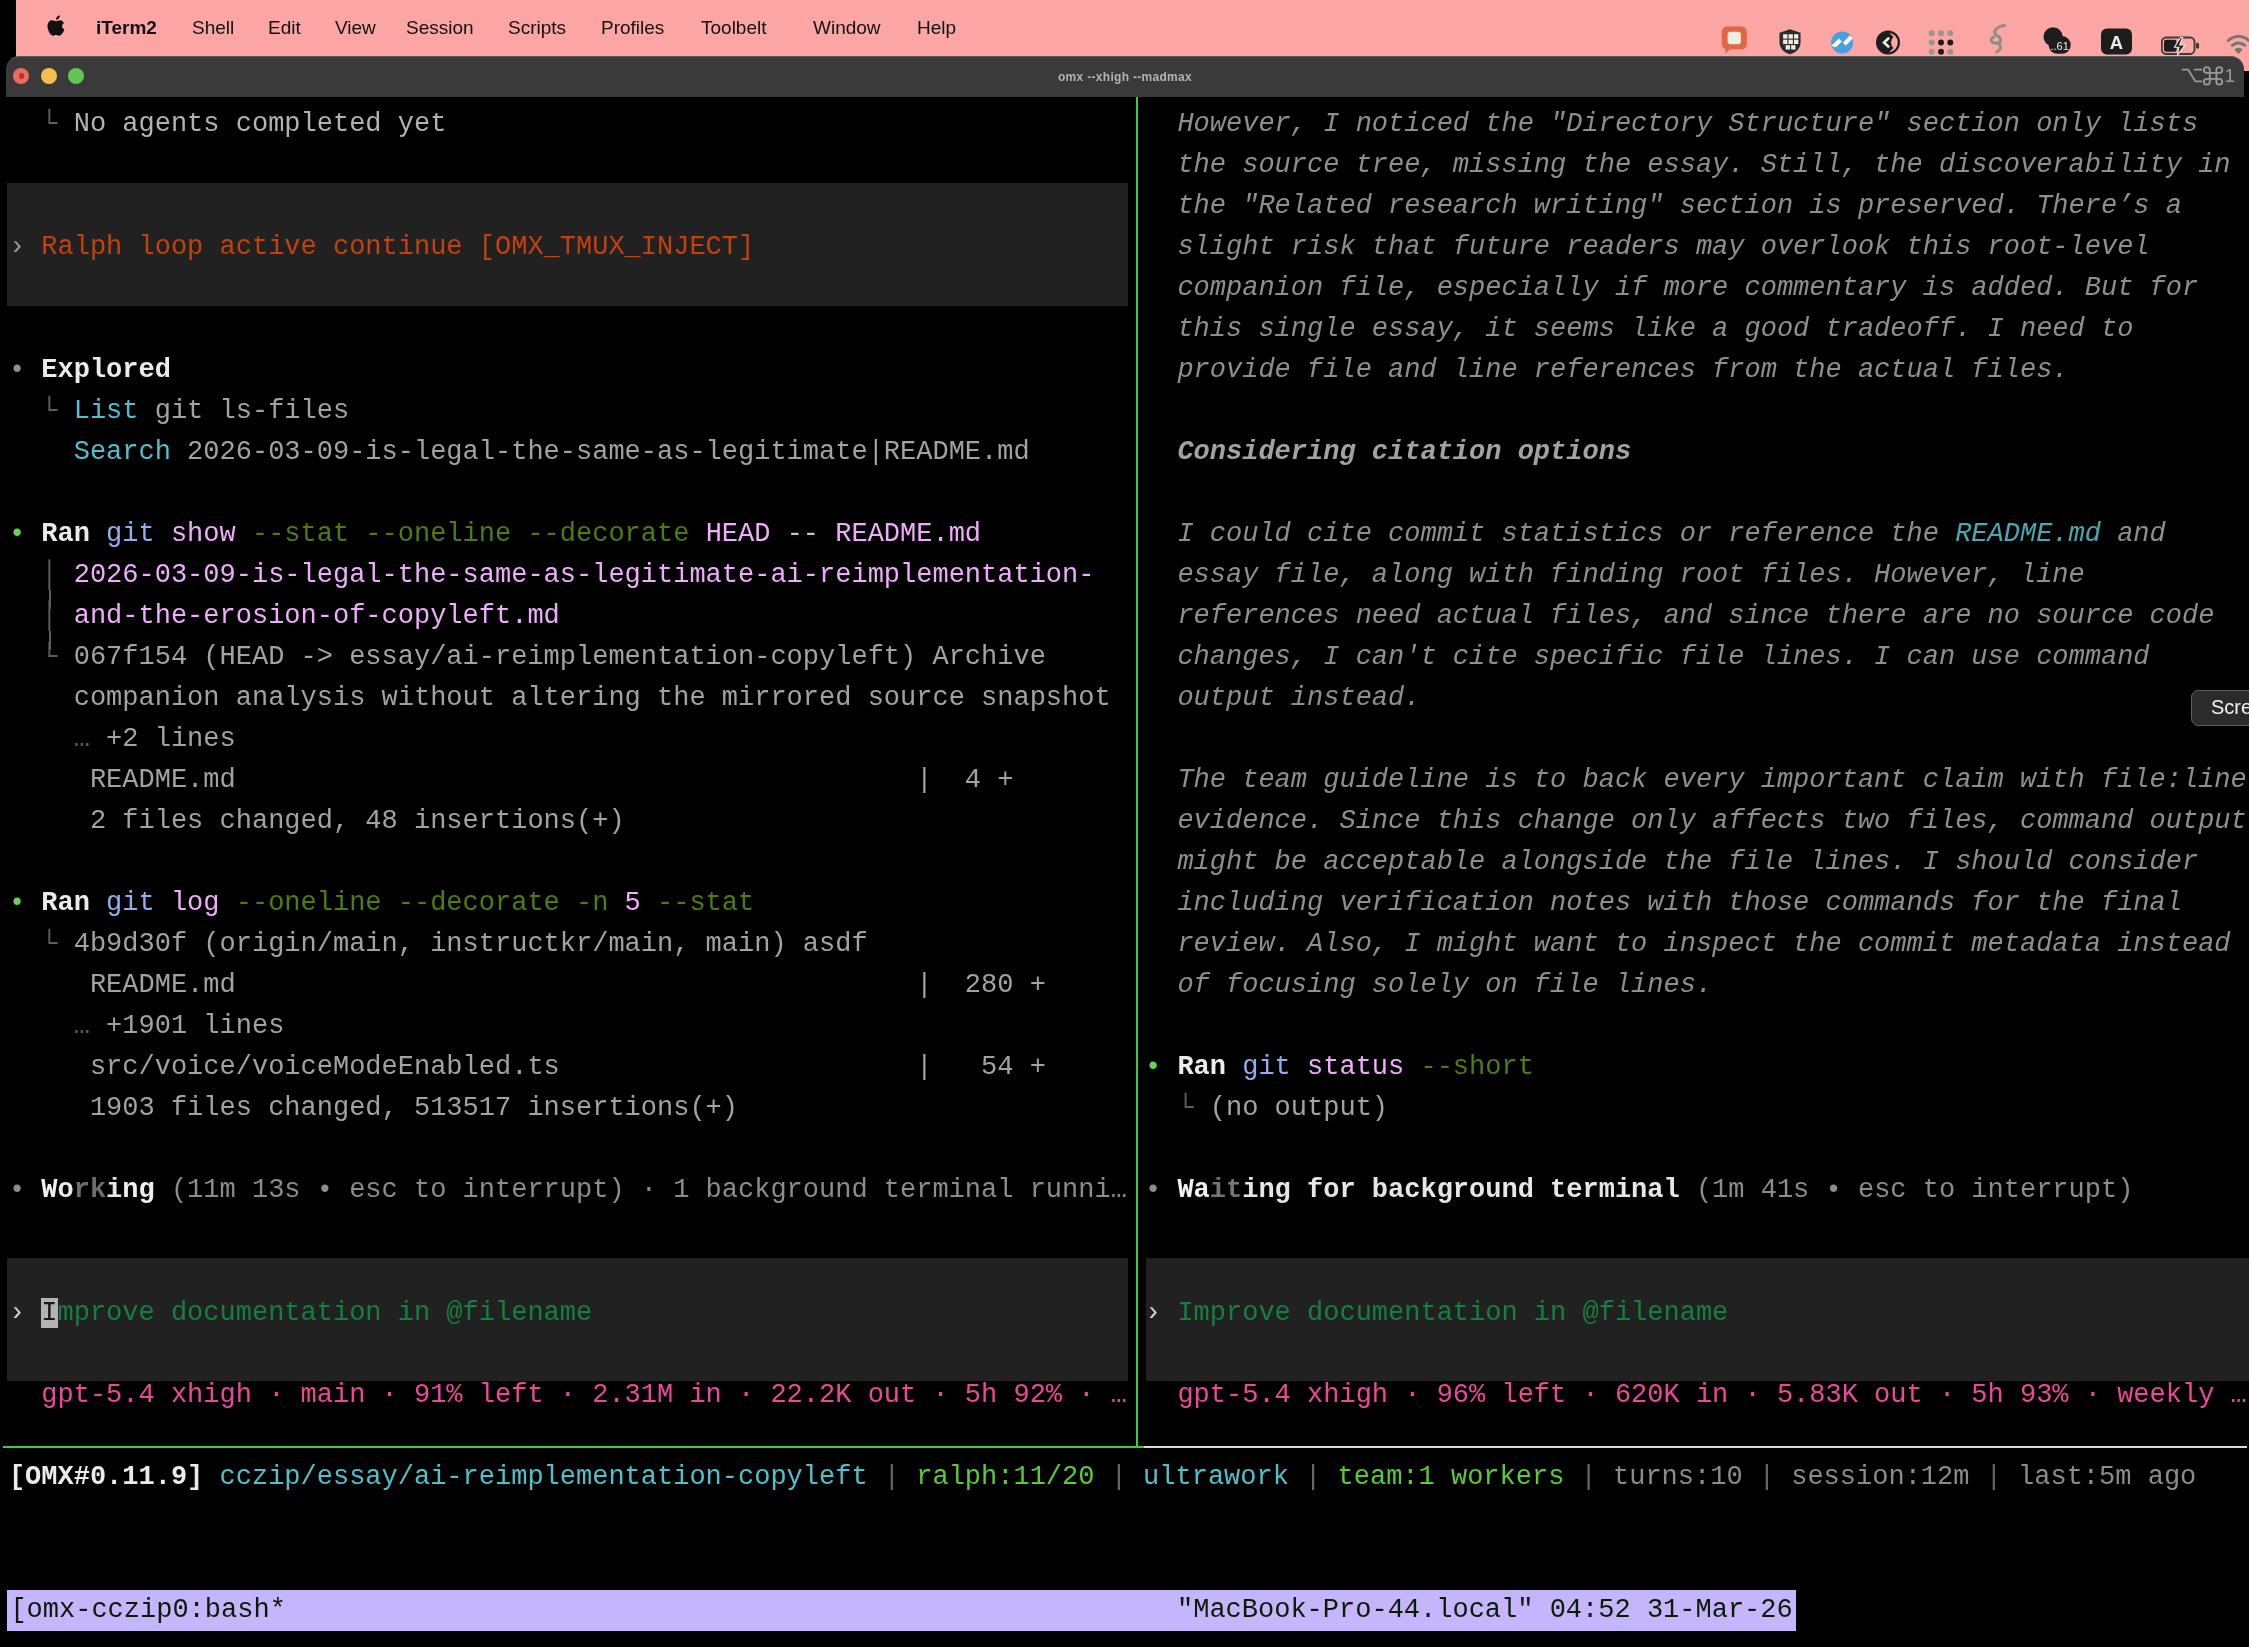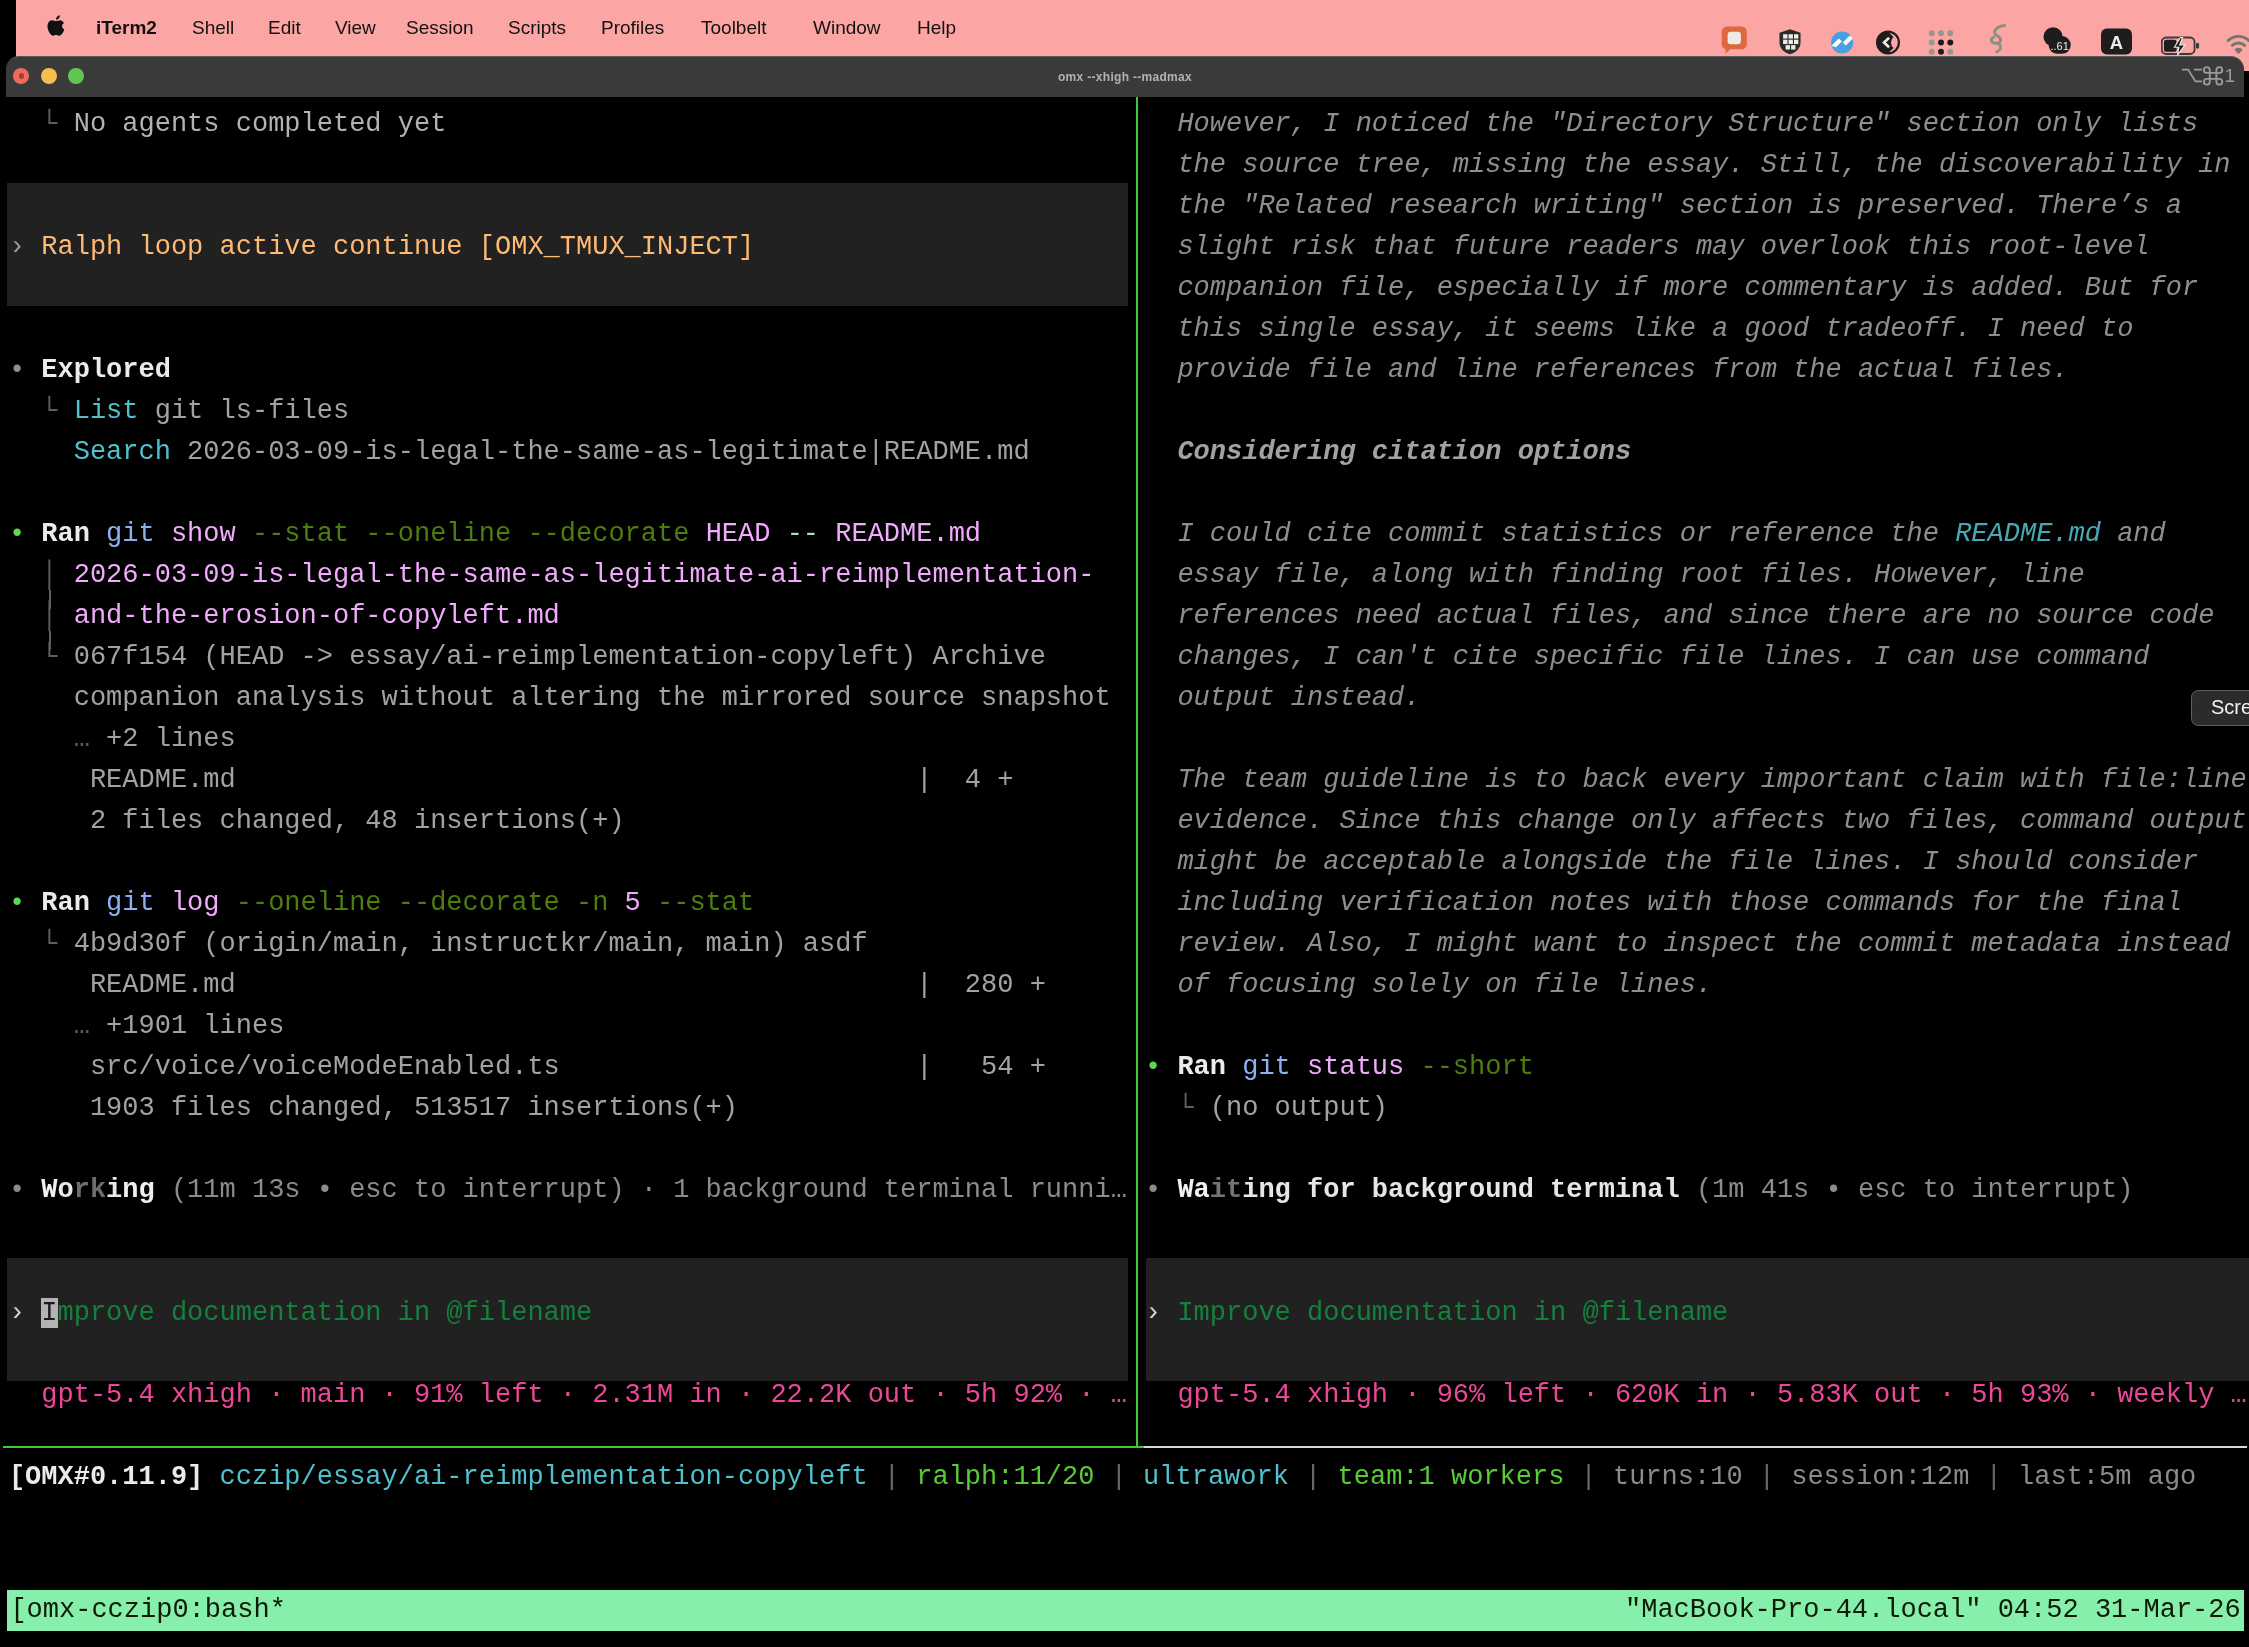--- a/index.html
+++ b/index.html
@@ -15,27 +15,27 @@
  position:absolute;white-space:pre;}
 .fg{color:#a2a2a2}.fg2{color:#b2b2b2}.tr{color:#5e5e5e}.bw{color:#ebebeb;font-weight:bold}
 .bl{color:#8fb0f0}.lv{color:#f0abfc}.sa{color:#4d7c0f}.pg{color:#aadfb5}.cy{color:#4fc0cc}
 .grn{color:#62d554}.gn2{color:#59cb35}.dgb{color:#8a8a8a}.gb{color:#8f8f8f}
 .sep{color:#686868}.sg{color:#8b8b8b}.gpt{color:#ec4899}
 .th{color:#8e8e8e;font-style:italic}.thb{color:#a2a2a2;font-style:italic;font-weight:bold}
 .cyi{color:#46a9b4;font-style:italic}
 .st{color:#8c8c8c}
 .sh1{color:#f0f0f0;font-weight:bold}.sh2{color:#e9e9e9;font-weight:bold}.sh3{color:#6d6d6d;font-weight:bold}
 .sh1b{color:#f0f0f0;font-weight:bold}.sh2b{color:#e6e6e6;font-weight:bold}.sh3b{color:#757575;font-weight:bold}
-.p1{color:#9a9a9a}.p2{color:#d0d0d0}.ral{color:#fdba74}.ph{color:#15803d}
+.p1{color:#9a9a9a}.p2{color:#d0d0d0}.ral{color:#c2410c}.ph{color:#15803d}
 .cur{background:#b3b3b3;color:#1b1b1b}
 .box{position:absolute;background:#212121;}
 .vsep{position:absolute;left:1136px;top:0;width:2.2px;height:1349px;background:#3ecb38;}
 .hgreen{position:absolute;left:3px;top:1349px;width:1141px;height:2.2px;background:#3ecb38;}
 .hwhite{position:absolute;left:1144px;top:1349px;width:1103px;height:2.2px;background:#d9d9d9;}
-.tmux{position:absolute;left:7.4px;top:1493px;width:2237px;height:41px;background:#86efac;}
+.tmux{position:absolute;left:7.4px;top:1493px;width:1789px;height:41px;background:#c4b5fd;}
 .tmux pre{color:#0d1a06;top:0;}
 .scre{position:absolute;left:2191px;top:593px;width:68px;height:36px;background:#2b2b2b;
  border:1.5px solid #616161;border-radius:7.4px;color:#f2f2f2;font-size:20px;line-height:33px;
  padding-left:19px;}
 </style></head>
 <body>
 <div class="menubar">
  <svg class="mi" style="left:30px;top:13.3px;height:28px" width="20.7" height="28" viewBox="0 0 28 38">
   <path fill="#111" d="M19.2 9.7c-2.6 0-3.7 1.24-5.5 1.24-1.85 0-3.26-1.23-5.5-1.23C5.5 9.71 2 12.2 2 18.12c0 5.9 4.3 12.63 7.06 12.63 1.67 0 2.1-1.05 4.4-1.05 2.3 0 2.84 1.04 4.4 1.04 3.1 0 6.85-6.02 6.85-8.65-3.55-1.8-4.06-6.5-.24-8.6-1.26-2.3-3.6-3.78-5.27-3.78z"></path>
   <path fill="#111" d="M17.5 3.1c.9-1.1 1.6-2.6 1.35-4.1-1.35.1-2.9 1-3.85 2.1-.85 1-1.6 2.55-1.3 4.05 1.45.05 2.9-.85 3.8-2.05z" transform="translate(0,4)"></path>

